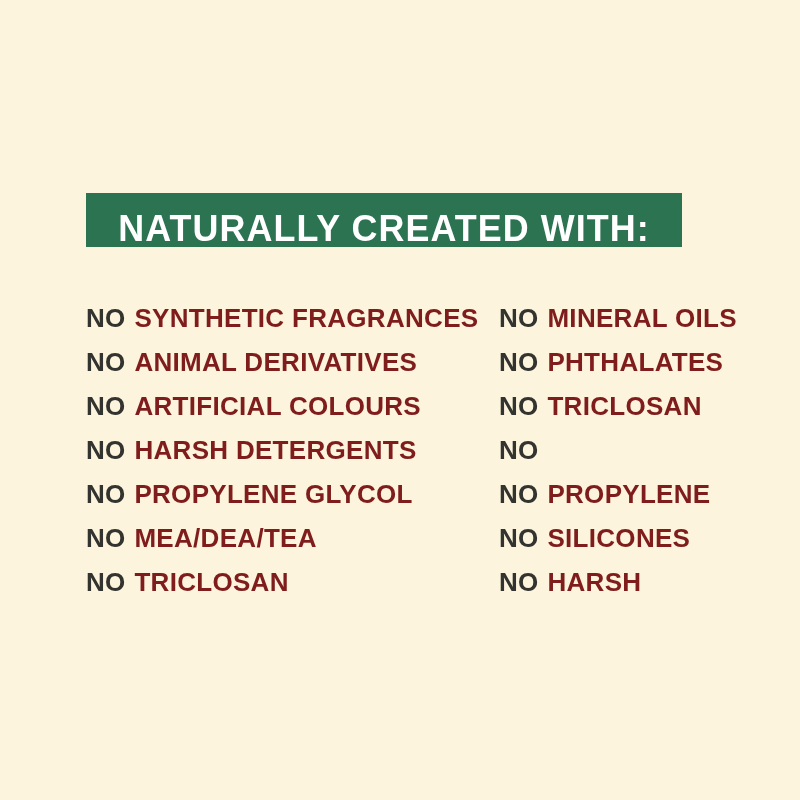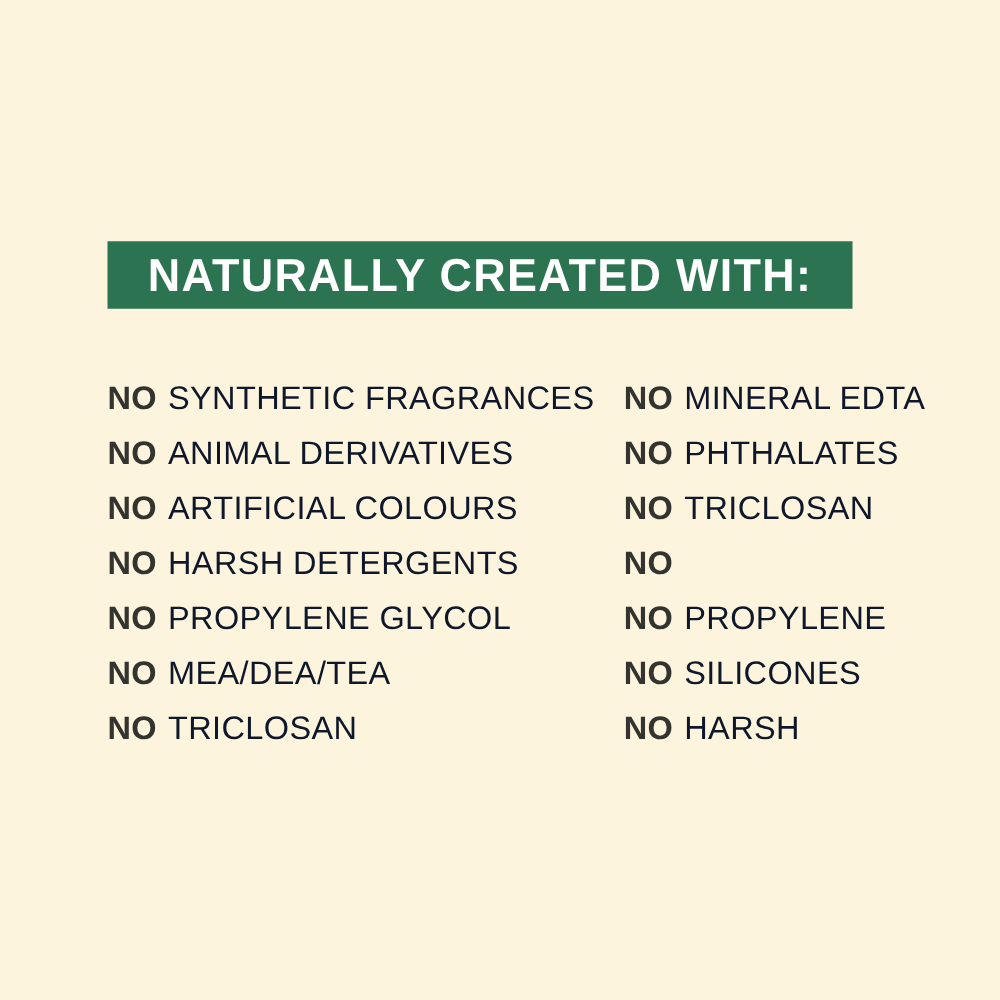--- a/index.html
+++ b/index.html
@@ -24,21 +24,21 @@
 
   
   #banner {
     position: absolute;
     left: 86px;
     top: 193px;
     width: 596px;
     height: 54px;
     background: #2c7351;
     display: flex;
-    align-items: center;
+    align-items: flex-end;
     justify-content: center;
     box-sizing: border-box;
   }
 
   #banner-title {
     color: #ffffff;
     font-family: "Liberation Sans", sans-serif;
     font-weight: bold;
     font-size: 37px;
     letter-spacing: 1.1px;
@@ -80,22 +80,22 @@
 
   .item-no {
     font-weight: bold;
     color: #33332f;
     font-size: 26px;
     letter-spacing: 0.2px;
     margin-right: 9px;
   }
 
   .item-label {
-    font-weight: normal;
-    color: #0f172a;
+    font-weight: bold;
+    color: #7f1d1d;
     font-size: 26px;
     letter-spacing: 0.3px;
   }
 </style>
 </head>
 <body>
 
 <div id="poster">
 
   <div id="banner">
@@ -131,21 +131,21 @@
       </div>
       <div class="list-item">
         <span class="item-no">NO</span>
         <span class="item-label">TRICLOSAN</span>
       </div>
     </div>
 
     <div class="column" id="column-right">
       <div class="list-item">
         <span class="item-no">NO</span>
-        <span class="item-label">MINERAL EDTA</span>
+        <span class="item-label">MINERAL OILS</span>
       </div>
       <div class="list-item">
         <span class="item-no">NO</span>
         <span class="item-label">PHTHALATES</span>
       </div>
       <div class="list-item">
         <span class="item-no">NO</span>
         <span class="item-label">TRICLOSAN</span>
       </div>
       <div class="list-item">

